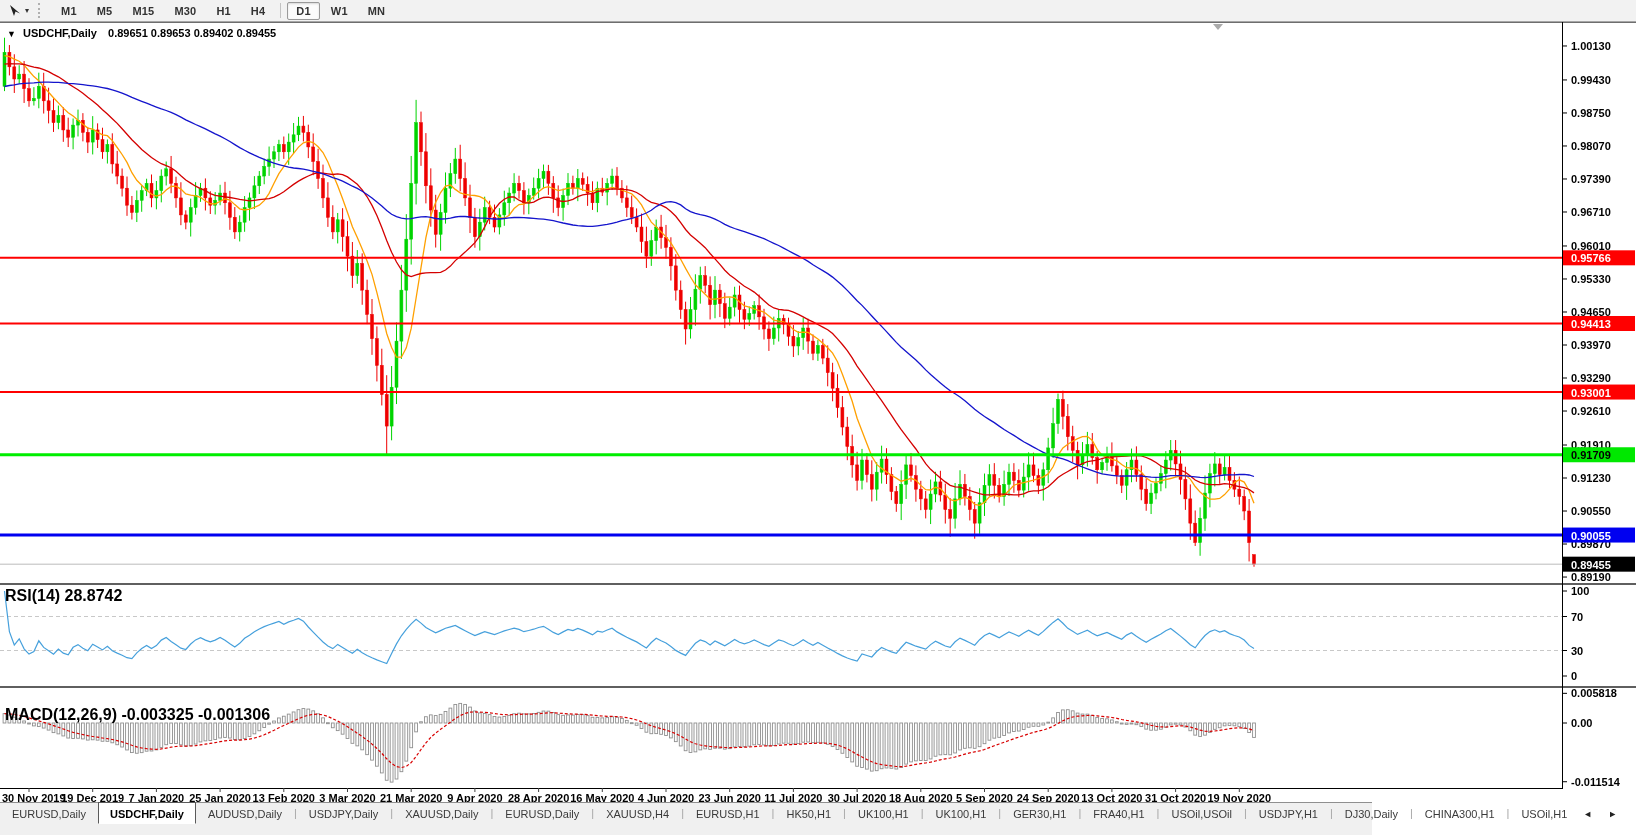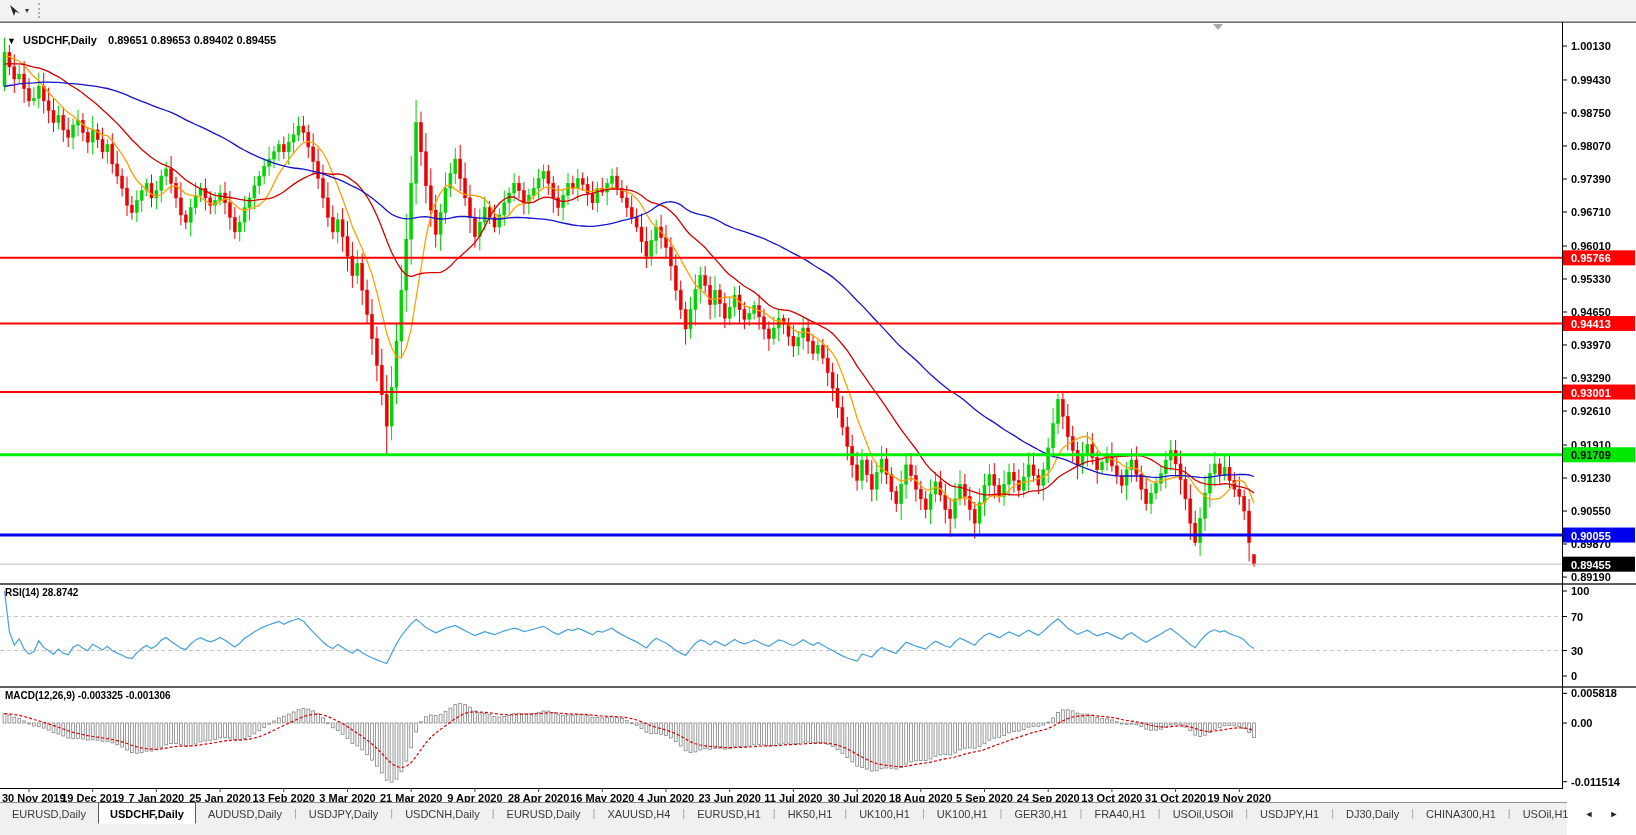--- a/index.html
+++ b/index.html
@@ -6,46 +6,58 @@
   body{width:1636px;height:835px;position:relative;background:#fff;overflow:hidden;
        font-family:"Liberation Sans",sans-serif;}
   .toolbar{position:absolute;top:0;left:0;width:1636px;height:21px;background:#f2f2f2;
            border-bottom:1px solid #a6a6a6;display:flex;align-items:center;font-size:11px;color:#333;z-index:10}
   .tool-icon-btn{display:flex;align-items:center;gap:3px;padding:1px 5px;margin-left:3px}
   .grip{width:4px;height:15px;border-left:2px dotted #b0b0b0;margin:0 7px 0 4px}
   .tf-btn{padding:2px 8px;margin:0 1px;border:1px solid transparent;border-radius:2px;color:#333;
           font-weight:600;letter-spacing:0.2px}
   .tf-btn.active{background:#fcfcfc;border-color:#9a9a9a;box-shadow:inset 0 1px 2px #d8d8d8}
   .tf-sep{width:1px;height:15px;background:#c2c2c2;margin:0 5px}
-  .chart-title{position:absolute;top:34px;left:7px;font-size:11px;font-weight:700;color:#000;z-index:5;white-space:nowrap}
+  .chart-title{position:absolute;top:27px;left:7px;font-size:11px;font-weight:700;color:#000;z-index:5;white-space:nowrap}
   .chart-title .caret{font-size:9px;margin-right:4px}
-  .pane-label{position:absolute;left:5px;font-size:10px;font-weight:700;color:#000;z-index:5;white-space:nowrap}
+  .pane-label{position:absolute;left:5px;font-size:16px;font-weight:700;color:#000;z-index:5;white-space:nowrap}
   #rsi-label{top:587px}
-  #macd-label{top:690px}
+  #macd-label{top:706px}
   svg#chart{position:absolute;top:0;left:0}
-  .tabbar{position:absolute;top:802px;left:0;width:1567px;height:33px;background:#f0f0f0;
+  .tabbar{position:absolute;top:802px;left:0;width:1372px;height:33px;background:#f0f0f0;
           border-top:1px solid #8f8f8f;display:flex;align-items:flex-start;font-size:11px;color:#3a3a3a;z-index:10}
   .tab{padding:4px 11px 3px 11px;white-space:nowrap;border:1px solid transparent;cursor:default}
   .tab.active{background:#fff;border-color:#5a5a5a;border-bottom-color:#fff;font-weight:700;color:#000;
               margin-top:-1px;padding-top:5px}
   .tab-sep{color:#a5a5a5;padding:4px 0 0 0}
   .tab-arrows{margin-left:auto;display:flex;gap:16px;padding:6px 10px 0 4px;font-size:9px;color:#222}
   .tab-arrow{cursor:default}
 </style>
 </head>
 <body>
 
 <div class="toolbar">
   <div class="tool-icon-btn">
     <svg width="14" height="14" viewBox="0 0 14 14">
       <polygon points="2,1 6,12 7.5,7.5 12,9.5" fill="#222"></polygon>
     </svg>
     <span style="font-size:8px;color:#333">▾</span>
   </div>
   <div class="grip"></div>
+  <div id="tf-group" style="display:flex;align-items:center">
+      <div class="tf-btn">M1</div>
+      <div class="tf-btn">M5</div>
+      <div class="tf-btn">M15</div>
+      <div class="tf-btn">M30</div>
+      <div class="tf-btn">H1</div>
+      <div class="tf-btn">H4</div>
+      <div class="tf-sep"></div>
+      <div class="tf-btn active">D1</div>
+      <div class="tf-btn">W1</div>
+      <div class="tf-btn">MN</div>
+    </div>
 </div>
 
 <div class="chart-title">
   <span class="caret">▼</span>
   <span>USDCHF,Daily</span>
   <span style="margin-left:8px;font-weight:700">0.89651 0.89653 0.89402 0.89455</span>
 </div>
 <div class="pane-label" id="rsi-label">RSI(14) 28.8742</div>
 <div class="pane-label" id="macd-label">MACD(12,26,9) -0.003325 -0.001306</div>
 
@@ -940,21 +952,21 @@
     <text x="1239.3000000000002" y="802" style="font:700 11px 'Liberation Sans',sans-serif" fill="#000" text-anchor="middle">19 Nov 2020</text>
   </svg>
 
 <div class="tabbar" id="tabbar">
     <span class="tab">EURUSD,Daily</span>
     <span class="tab active">USDCHF,Daily</span>
     <span class="tab">AUDUSD,Daily</span>
     <span class="tab-sep">|</span>
     <span class="tab">USDJPY,Daily</span>
     <span class="tab-sep">|</span>
-    <span class="tab">USDCNH,Daily</span>
+    <span class="tab">XAUUSD,Daily</span>
     <span class="tab-sep">|</span>
     <span class="tab">EURUSD,Daily</span>
     <span class="tab-sep">|</span>
     <span class="tab">XAUUSD,H4</span>
     <span class="tab-sep">|</span>
     <span class="tab">EURUSD,H1</span>
     <span class="tab-sep">|</span>
     <span class="tab">HK50,H1</span>
     <span class="tab-sep">|</span>
     <span class="tab">UK100,H1</span>

